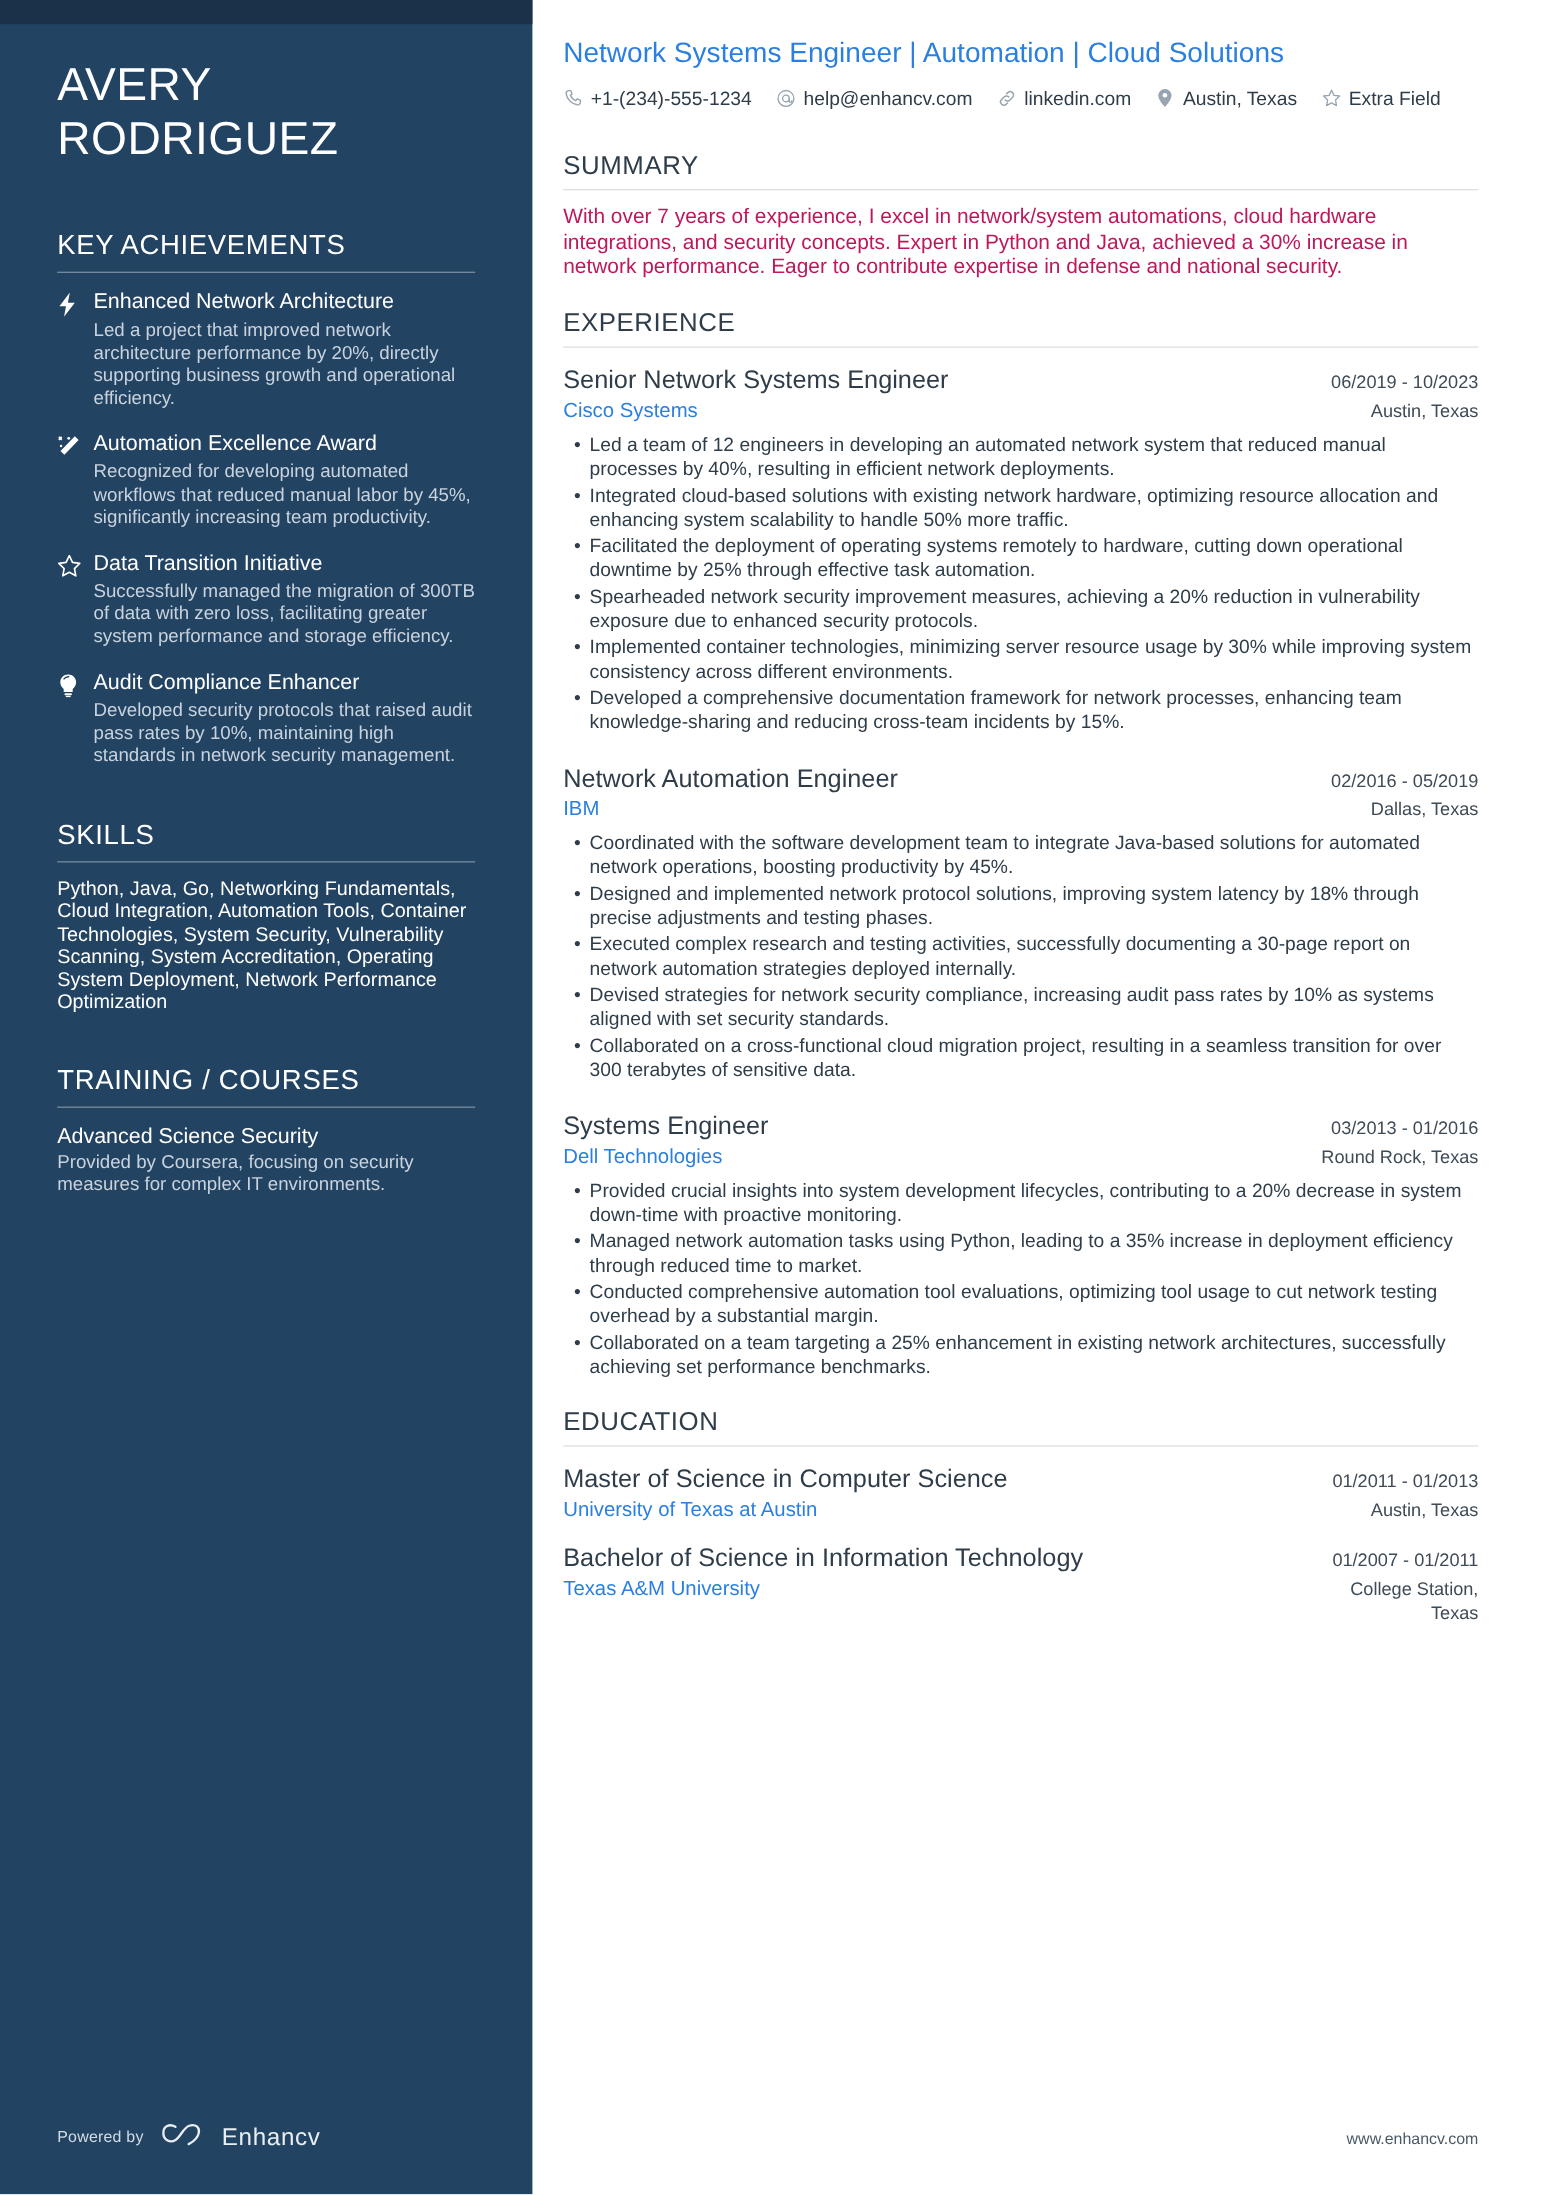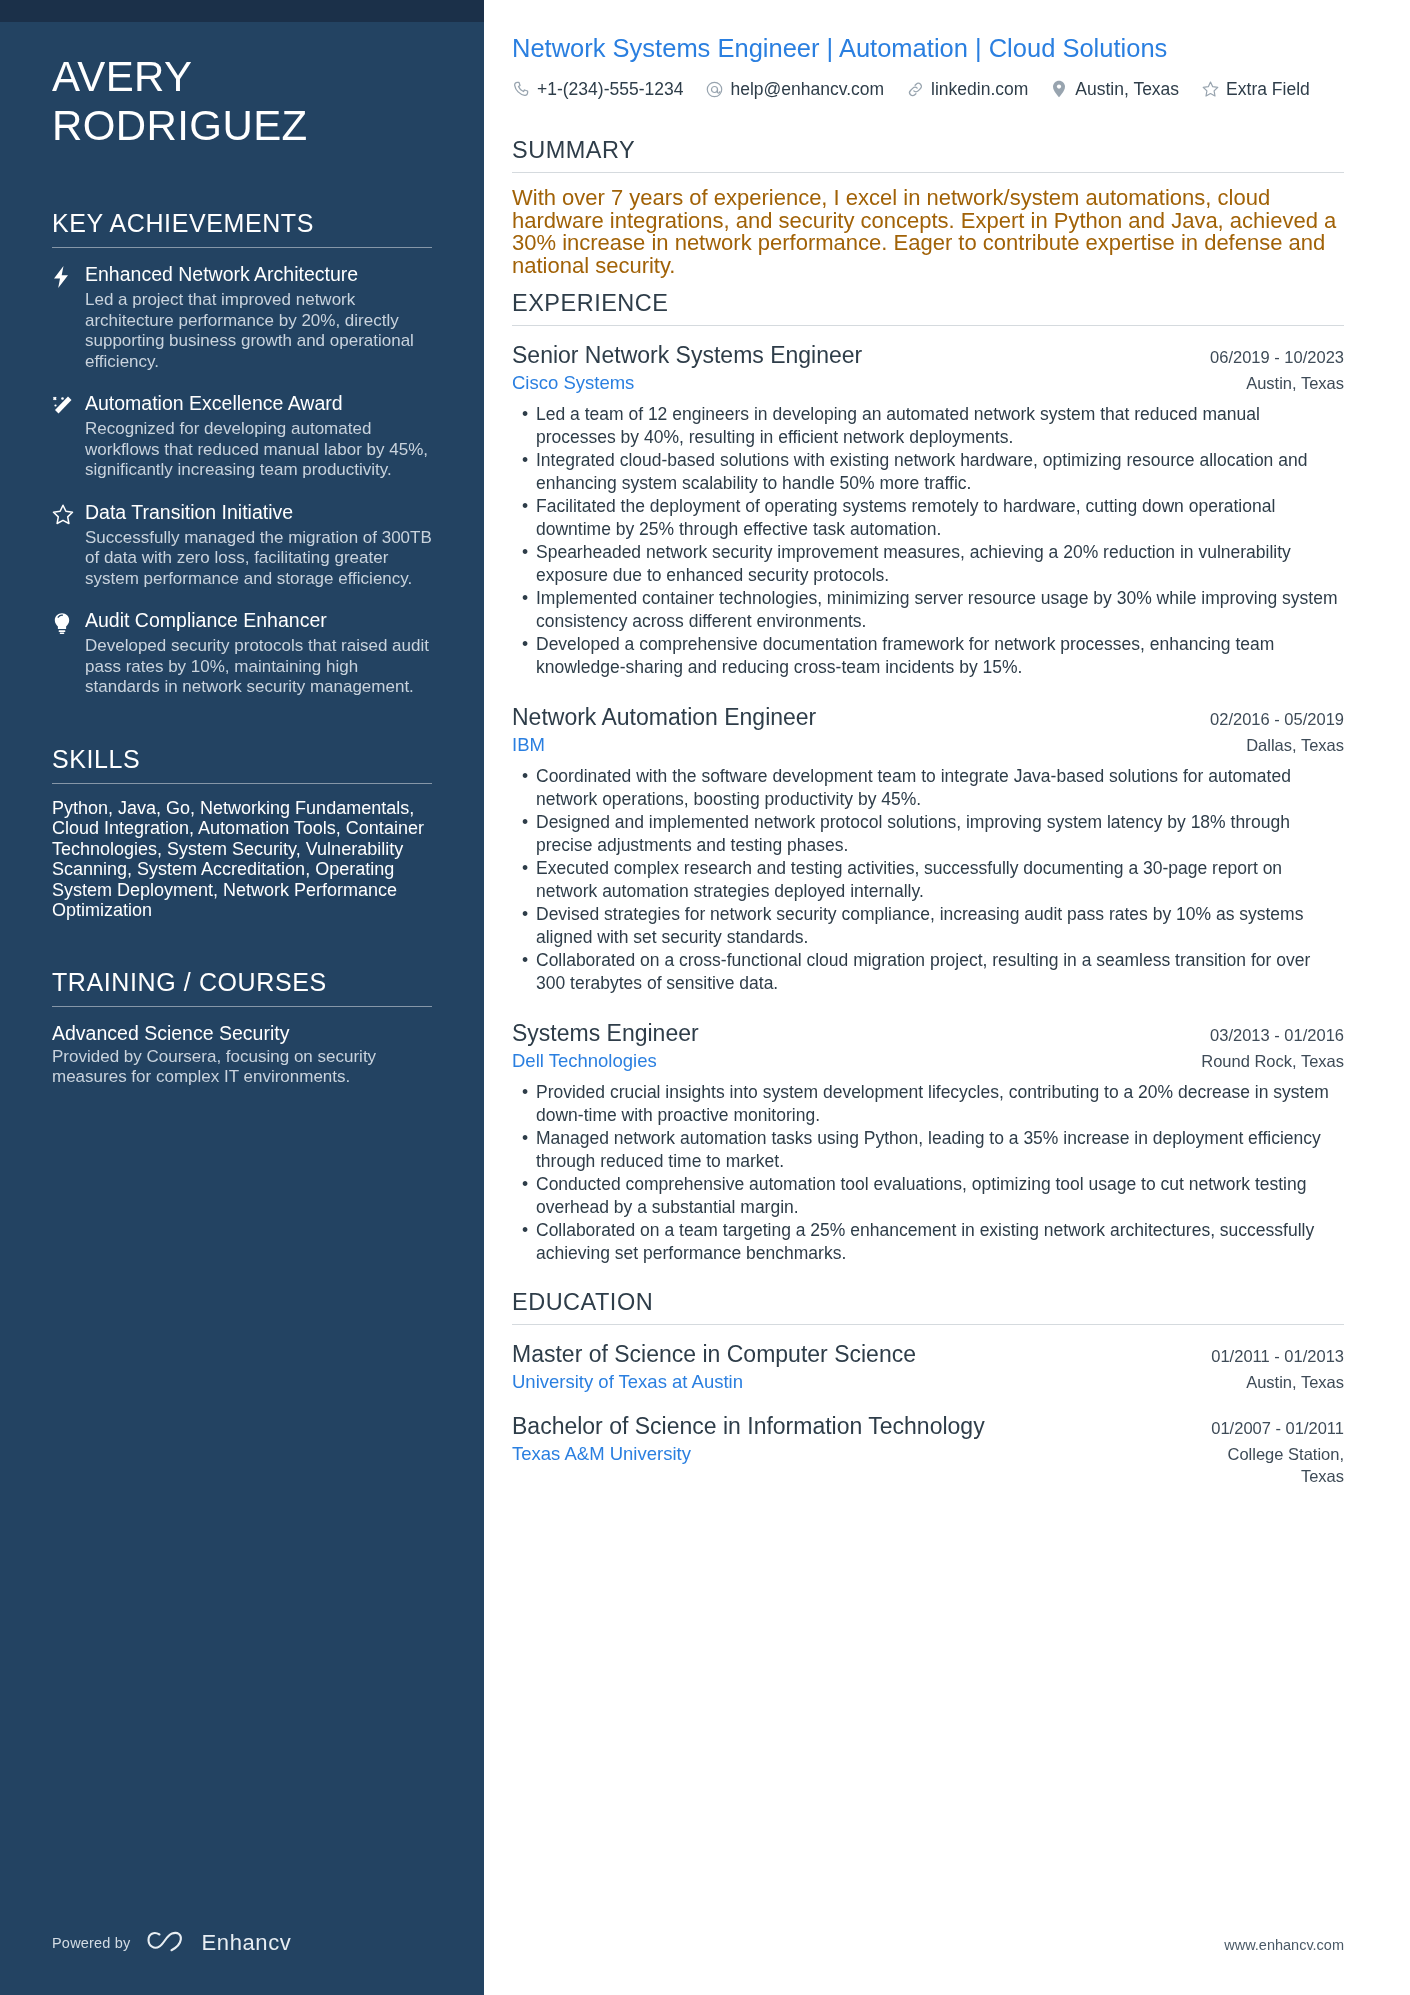--- a/index.html
+++ b/index.html
@@ -153,38 +153,38 @@
     color: #2e3d49;
   }
   .contact-item .cico {
     width: 18px; height: 18px;
     display: inline-flex;
     align-items: center; justify-content: center;
     color: #98a4af;
     flex: 0 0 18px;
   }
 
-  .main-section { margin-top: 12px; }
+  .main-section { margin-top: 24px; }
   .main-heading {
     font-size: 23.5px;
     line-height: 28px;
     color: #2e3d49;
     letter-spacing: 0.5px;
     font-weight: 400;
     padding-bottom: 8px;
   }
   .main-rule {
     height: 1px;
     background: #d5dade;
     margin-bottom: 14px;
   }
   .summary-text {
-    font-size: 22px;
+    font-size: 19px;
     line-height: 22.5px;
-    color: #a16207;
+    color: #be185d;
   }
 
   .entry { margin-bottom: 24px; }
   .entry-row {
     display: flex;
     align-items: baseline;
     justify-content: space-between;
   }
   .entry-title {
     font-size: 23px;

